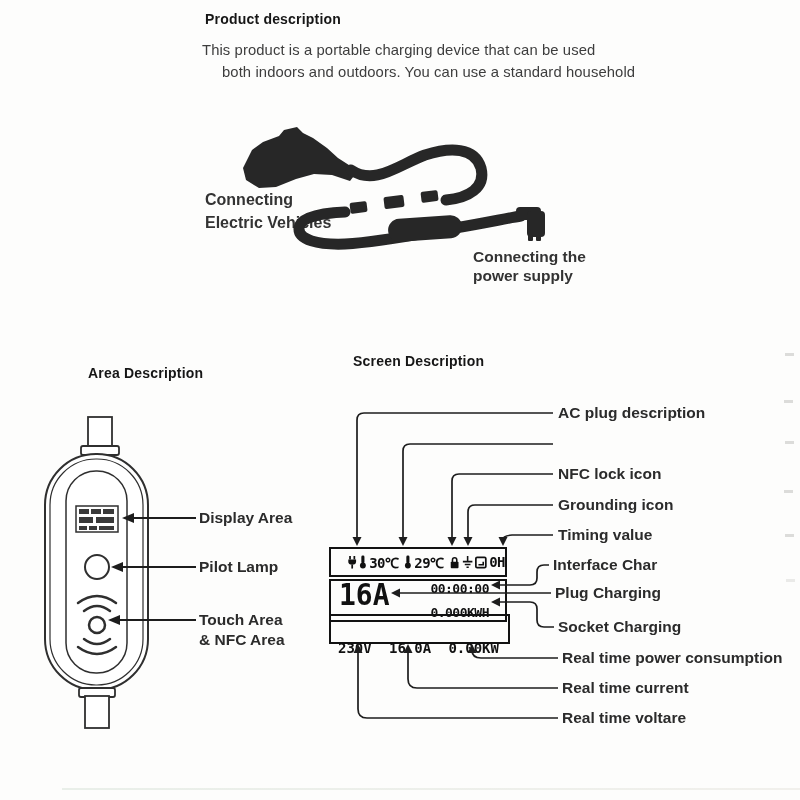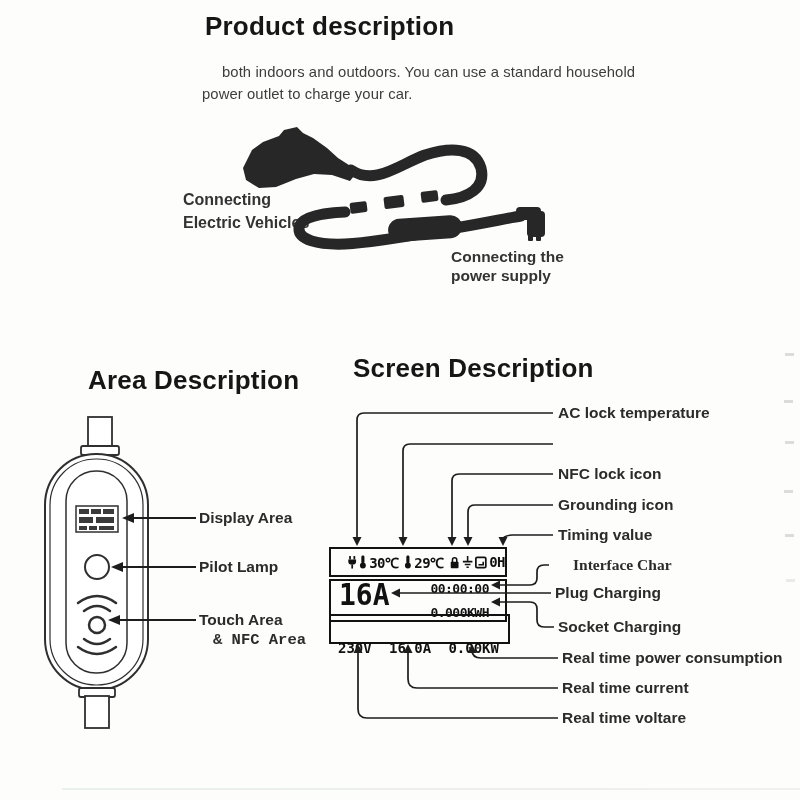--- a/index.html
+++ b/index.html
@@ -3,55 +3,55 @@
 <meta charset="utf-8">
 <style>
   html,body{margin:0;padding:0;}
   .page{
     position:relative;width:800px;height:800px;overflow:hidden;
     background:#fdfdfc;
     font-family:"Liberation Sans", sans-serif;
     color:#2b2b2b;
   }
   .abs{position:absolute;}
-  .h1{font-size:26px;font-weight:700;color:#161616;letter-spacing:.2px;}
+  .h1{font-size:14px;font-weight:700;color:#161616;letter-spacing:.2px;}
   .para{font-size:14.8px;color:#3d3d3d;letter-spacing:.1px;}
-  .cablelabel{font-size:15.5px;font-weight:600;color:#333;}
+  .cablelabel{font-size:15.5px;font-weight:600;color:#333;margin-left:22px;}
   .callout{font-size:15.5px;font-weight:600;color:#2b2b2b;white-space:nowrap;}
   .lcdbox{position:absolute;border:2px solid #121212;background:transparent;box-sizing:border-box;}
   .lcdfont{font-family:"DejaVu Sans Mono","Liberation Mono",monospace;font-weight:700;color:#111;}
   .row1{display:flex;align-items:center;gap:2px;padding-left:16px;height:100%;}
   .row1 .t{font-size:14px;letter-spacing:-0.5px;}
   .row3{display:flex;align-items:center;justify-content:space-between;padding:0 9px 0 7px;height:100%;}
   .row3 .t{font-size:14px;margin-top:38px;}
   .bigA{font-size:28px;line-height:28px;transform:scaleY(1.05);transform-origin:left center;}
   .smallT{font-size:13px;letter-spacing:-0.5px;margin-left:32px;}
   .edge-dash{position:absolute;width:9px;height:3px;background:#c7c7c3;opacity:.6;}
 </style>
 </head>
 <body>
 
 <div class="page">
 
   <div class="abs h1" style="left:205px;top:11px;">Product description</div>
+  <div class="abs para" style="left:202px;top:42px;">This product is a portable charging device that can be used</div>
   <div class="abs para" style="left:202px;top:64px;margin-left:20px;">both indoors and outdoors. You can use a standard household</div>
-  <div class="abs para" style="left:202px;top:86px;">power outlet to charge your car.</div>
 
   <div class="abs cablelabel" style="left:183px;top:191px;font-size:16px;">Connecting</div>
   <div class="abs cablelabel" style="left:183px;top:214px;font-size:16px;">Electric Vehicles</div>
   <div class="abs cablelabel" style="left:451px;top:248px;">Connecting the</div>
   <div class="abs cablelabel" style="left:451px;top:267px;">power supply</div>
 
   <div class="abs h1" style="left:88px;top:353px;margin-top:12px;">Area Description</div>
   <div class="abs h1" style="left:353px;top:353px;">Screen Description</div>
 
   <div class="abs callout" style="left:199px;top:509px;">Display Area</div>
   <div class="abs callout" style="left:199px;top:558px;">Pilot Lamp</div>
   <div class="abs callout" style="left:199px;top:611px;">Touch Area</div>
-  <div class="abs callout" style="left:213px;top:631px;font-family:Liberation Mono, monospace;">&amp; NFC Area</div>
+  <div class="abs callout" style="left:199px;top:631px;">&amp; NFC Area</div>
 
   <div class="lcdbox" style="left:329px;top:547px;width:178px;height:30px;">
     <div class="row1 lcdfont">
       <svg width="12" height="15" viewBox="0 0 12 15">
         <path d="M3.5,0 V4 M8.5,0 V4" stroke="#111" stroke-width="2" fill="none"></path>
         <path d="M1.5,4 h9 v2.5 q0,3.5 -4.5,3.5 t-4.5,-3.5 z" fill="#111"></path>
         <path d="M6,10 v4.5" stroke="#111" stroke-width="2" fill="none"></path>
       </svg>
       <svg width="9" height="16" viewBox="0 0 9 16">
         <rect x="2.7" y="0.5" width="3.6" height="9" rx="1.6" fill="#111"></rect>
@@ -85,25 +85,25 @@
   </div>
 
   <div class="lcdbox" style="left:329px;top:614px;width:181px;height:30px;">
     <div class="row3 lcdfont">
       <span class="t">230V</span>
       <span class="t">16.0A</span>
       <span class="t">0.00KW</span>
     </div>
   </div>
 
-  <div class="abs callout" style="left:558px;top:404px;">AC lock temperature</div>
+  <div class="abs callout" style="left:558px;top:404px;">AC plug description</div>
   <div class="abs callout" style="left:558px;top:465px;">NFC lock icon</div>
   <div class="abs callout" style="left:558px;top:496px;">Grounding icon</div>
   <div class="abs callout" style="left:558px;top:526px;">Timing value</div>
-  <div class="abs callout" style="left:573px;top:556px;font-family:Liberation Serif, serif;">Interface Char</div>
+  <div class="abs callout" style="left:553px;top:556px;">Interface Char</div>
   <div class="abs callout" style="left:555px;top:584px;">Plug Charging</div>
   <div class="abs callout" style="left:558px;top:618px;">Socket Charging</div>
   <div class="abs callout" style="left:562px;top:649px;">Real time power consumption</div>
   <div class="abs callout" style="left:562px;top:679px;">Real time current</div>
   <div class="abs callout" style="left:562px;top:709px;">Real time voltare</div>
 
   <svg class="abs" style="left:0;top:0;pointer-events:none;" width="800" height="800" viewBox="0 0 800 800">
 
     <g>
       <path fill="#272727" d="M243,168 L252,150 L263,142 L279,136 L284,130 L297,127 L303,133 L313,138 L327,148 L338,158 L352,167 L357,172 L350,181 L332,175 L314,174 L296,179 L276,187 L259,188 L246,180 Z"></path>

